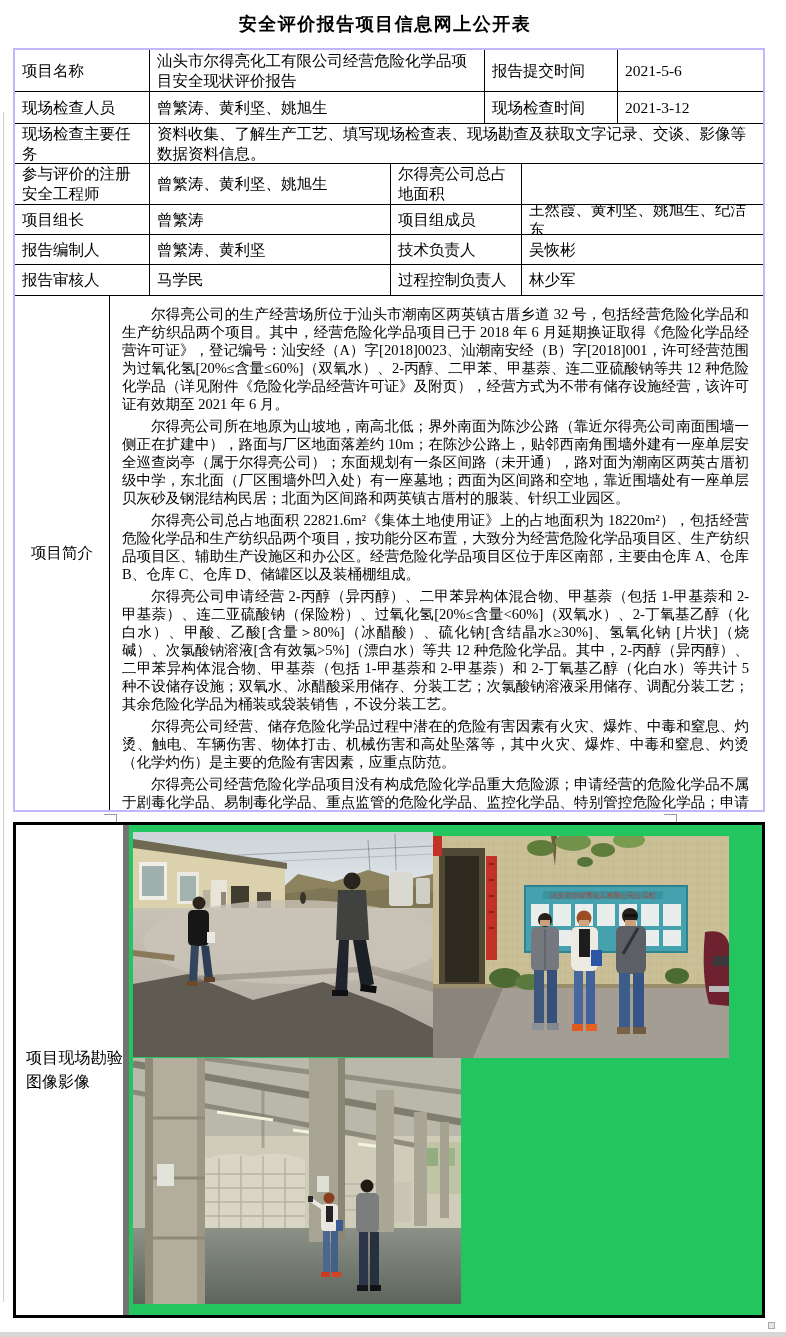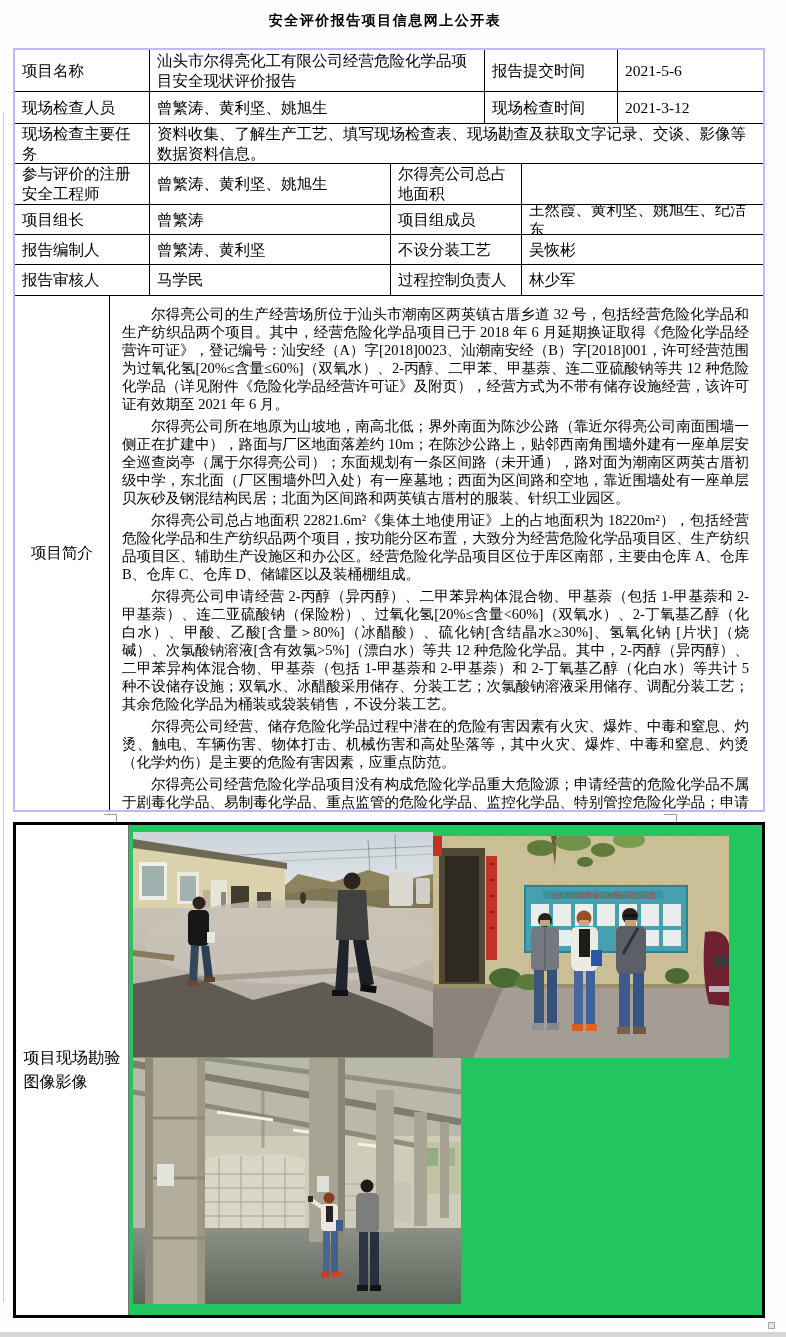--- a/index.html
+++ b/index.html
@@ -1,21 +1,21 @@
 <!DOCTYPE html>
 <html><head>
 <meta charset="utf-8">
 <style>
   *{margin:0;padding:0;box-sizing:border-box}
   html,body{background:#ffffff}
   body{font-family:"Liberation Serif","DejaVu Serif",serif;color:#000}
   .page{position:relative;width:786px;height:1337px;background:#fefefe;overflow:hidden}
 
   .doc-title{position:absolute;top:12px;left:0;width:770px;text-align:center;
-    font-size:14px;font-weight:bold;letter-spacing:1.5px}
+    font-size:18px;font-weight:bold;letter-spacing:1.5px}
 
   .tbl{position:absolute;left:13px;width:752px;background:#fff;display:flex;flex-direction:column}
   .t1{top:48px;height:764px;border:2px solid #c4b5fd}
   .t2{top:822px;height:496px;border:3px solid #000}
 
   .row{display:flex;flex:0 0 auto;border-bottom:1px solid #000}
   .row.last{border-bottom:none;flex:1 1 auto;min-height:0}
 
   .cell{border-right:1px solid #000;display:flex;align-items:center;
     padding:2px 7px;font-size:15.5px;line-height:20px;overflow:hidden}
@@ -25,22 +25,22 @@
   .k3a{width:133px;flex:0 0 auto}
   .v-mid{width:241px;flex:0 0 auto}
   .k3b{width:131px;flex:0 0 auto}
   .grow{flex:1 1 auto}
 
   .sum-lab{width:95px;flex:0 0 auto;justify-content:center;}
   .sum-cell{display:block;padding:5px 10px 0 8px;font-size:14.5px;line-height:18px;
     text-align:justify;overflow:hidden}
   .sum-cell p{text-indent:2em;margin:4px}
 
-  .ph-lab{width:113px;flex:0 0 auto;display:flex;align-items:center;justify-content:center;
-    border-right:1px solid #737373;font-size:16px;line-height:24px}
+  .ph-lab{width:113px;flex:0 0 auto;display:flex;align-items:center;justify-content:flex-end;
+    border-right:6px solid #737373;font-size:16px;line-height:24px}
   .ph-lab span{display:block;width:97px;text-align:justify}
   .photos{position:relative;flex:1 1 auto;background:#22c55e}
   .photo{position:absolute;overflow:hidden}
   .photo svg{display:block;width:100%;height:100%}
   .photoA{left:4px;top:7px;width:300px;height:225px}
   .photoB{left:304px;top:11px;width:296px;height:222px}
   .photoC{left:4px;top:233px;width:328px;height:246px}
 
   
   .edge-line{position:absolute;left:3px;top:112px;width:1px;height:1190px;background:#cccccc}
@@ -88,21 +88,21 @@
     <div class="row" style="height:30px">
       <div class="cell lab">项目组长</div>
       <div class="cell v-mid">曾繁涛</div>
       <div class="cell k3b">项目组成员</div>
       <div class="cell grow end">王然霞、黄利坚、姚旭生、纪洁东</div>
     </div>
 
     <div class="row" style="height:30px">
       <div class="cell lab">报告编制人</div>
       <div class="cell v-mid">曾繁涛、黄利坚</div>
-      <div class="cell k3b">不设分装工艺</div>
+      <div class="cell k3b">技术负责人</div>
       <div class="cell grow end">吴恢彬</div>
     </div>
 
     <div class="row" style="height:31px">
       <div class="cell lab">报告审核人</div>
       <div class="cell v-mid">马学民</div>
       <div class="cell k3b">过程控制负责人</div>
       <div class="cell grow end">林少军</div>
     </div>
 

